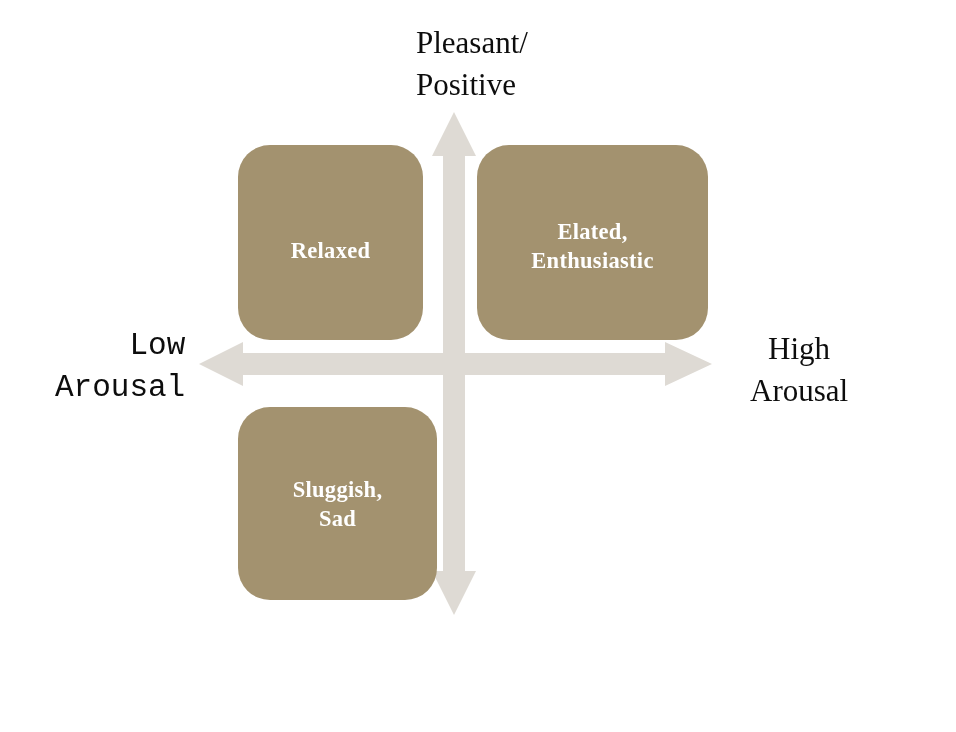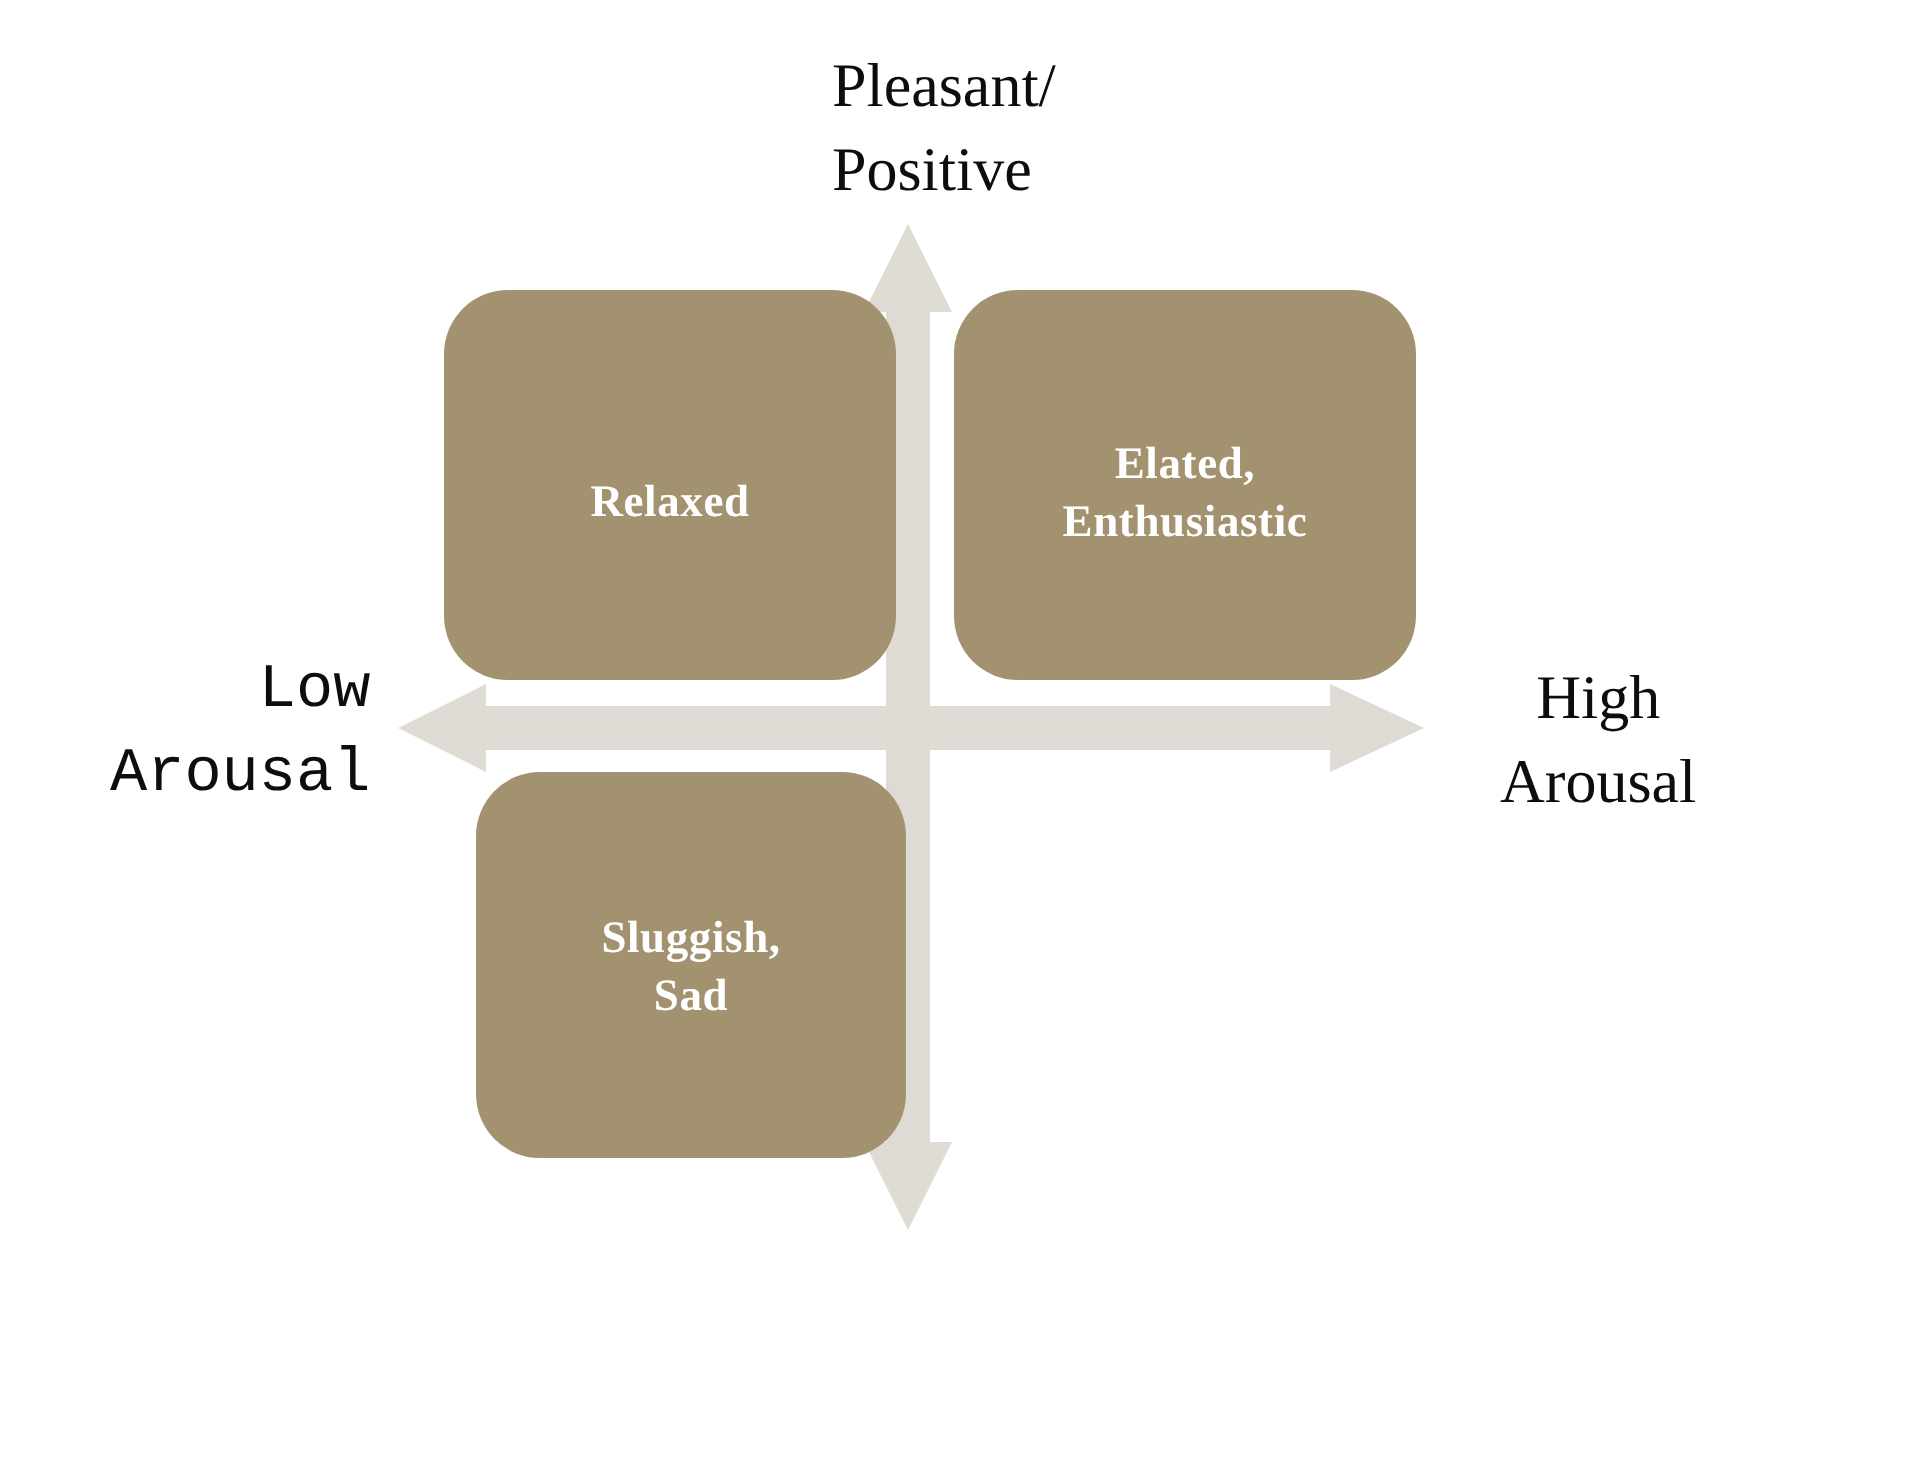--- a/index.html
+++ b/index.html
@@ -49,23 +49,23 @@
     font-family: "Liberation Serif", "DejaVu Serif", serif;
     font-weight: bold;
     font-size: 22.5px;
     line-height: 1.28;
     text-align: center;
     letter-spacing: 0.3px;
     white-space: pre-line;
     user-select: none;
   }
 
-  #quad-relaxed        { left: 222px; top: 145px; width: 226px; height: 195px; }
+  #quad-relaxed        { left: 238px; top: 145px; width: 185px; height: 195px; }
   #quad-elated         { left: 477px; top: 145px; width: 231px; height: 195px; }
-  #quad-sluggish       { left: 238px; top: 386px; width: 215px; height: 193px; }
+  #quad-sluggish       { left: 238px; top: 407px; width: 199px; height: 193px; }
   #quad-fearful        { left: 477px; top: 390px; width: 195px; height: 193px; }
 
   
   #quad-relaxed  .quad-label { transform: translateY(9px); }
   #quad-elated   .quad-label { transform: translateY(4px); }
   #quad-sluggish .quad-label { transform: translateY(1px); }
   #quad-fearful  .quad-label { transform: translateY(1px); }
 
   
   .axis-label {

